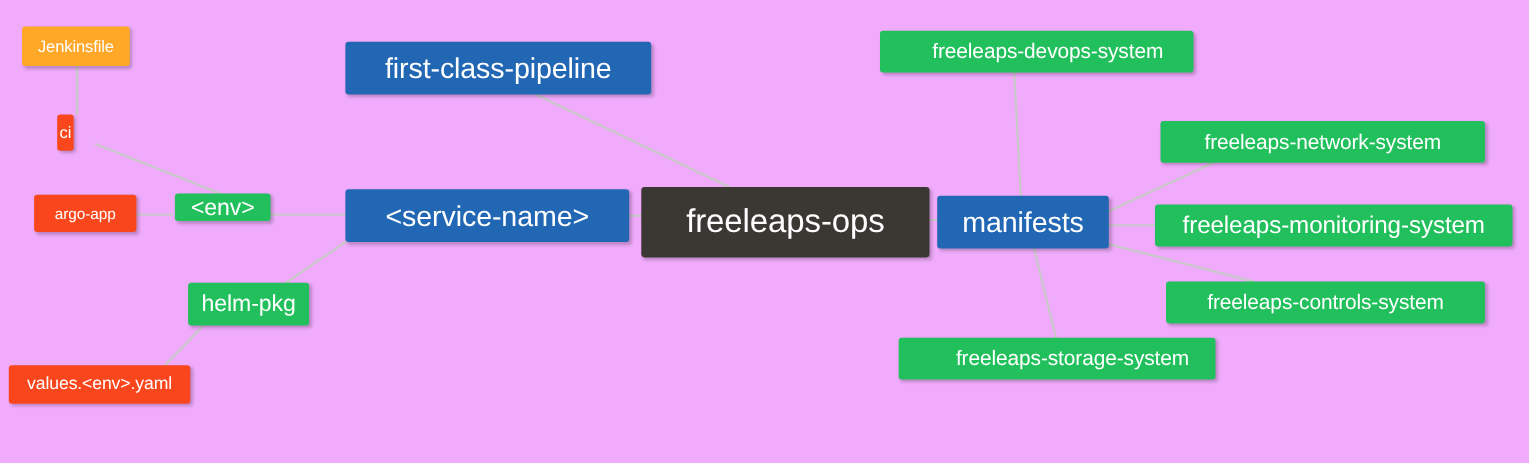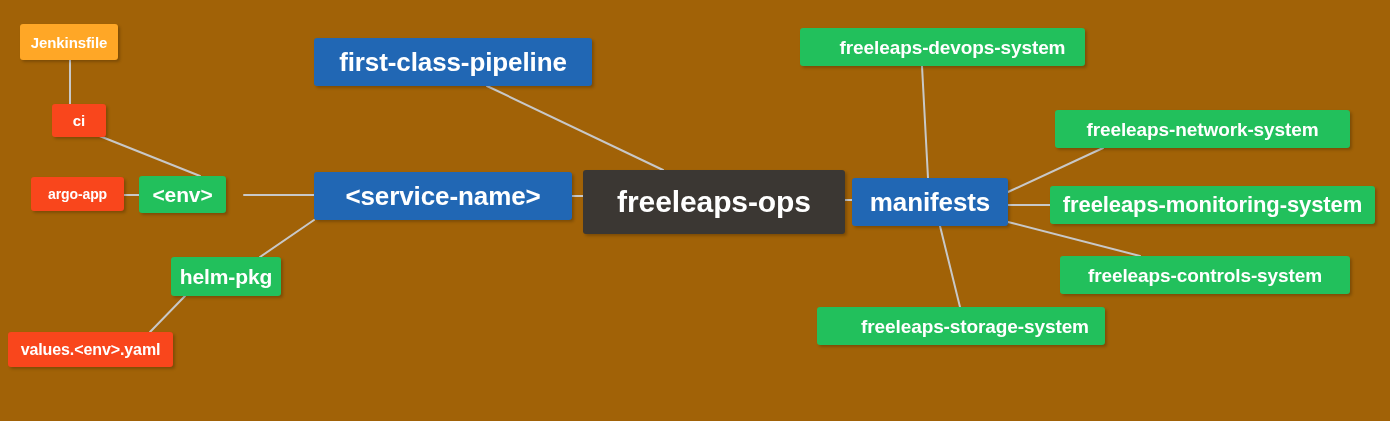--- a/index.html
+++ b/index.html
@@ -7,23 +7,22 @@
     padding: 0;
     background: #ffffff;
   }
   body {
     font-family: "Liberation Sans", sans-serif;
   }
   #canvas {
     position: relative;
     width: 1390px;
     height: 421px;
-    background: #a16207;
+    background: #f0abfc;
     overflow: hidden;
-    font-weight: bold;
   }
   #edges {
     position: absolute;
     left: 0;
     top: 0;
     width: 1390px;
     height: 421px;
     pointer-events: none;
   }
   .node {
@@ -61,23 +60,23 @@
       <line x1="487" y1="86" x2="663" y2="170" stroke="#c8c8c8" stroke-width="2" stroke-linecap="round"></line>
       <line x1="845" y1="200" x2="852" y2="200" stroke="#c8c8c8" stroke-width="2" stroke-linecap="round"></line>
       <line x1="928" y1="178" x2="922" y2="66" stroke="#c8c8c8" stroke-width="2" stroke-linecap="round"></line>
       <line x1="1008" y1="192" x2="1103" y2="148" stroke="#c8c8c8" stroke-width="2" stroke-linecap="round"></line>
       <line x1="1008" y1="205" x2="1050" y2="205" stroke="#c8c8c8" stroke-width="2" stroke-linecap="round"></line>
       <line x1="1008" y1="222" x2="1140" y2="256" stroke="#c8c8c8" stroke-width="2" stroke-linecap="round"></line>
       <line x1="940" y1="226" x2="960" y2="307" stroke="#c8c8c8" stroke-width="2" stroke-linecap="round"></line>
     </svg>
   <div id="node-layer">
       <div class="node n-orange" style="left: 20px; top: 24px; width: 98px; height: 36px; font-size: 15px;">Jenkinsfile</div>
-      <div class="node n-red" style="left: 52px; top: 104px; width: 54px; height: 33px; font-size: 15px;">ci</div>
+      <div class="node n-red" style="left: 52px; top: 104px; width: 15px; height: 33px; font-size: 15px;">ci</div>
       <div class="node n-red" style="left: 31px; top: 177px; width: 93px; height: 34px; font-size: 14px;">argo-app</div>
-      <div class="node n-green" style="left: 139px; top: 176px; width: 87px; height: 37px; font-size: 21px;">&lt;env&gt;</div>
+      <div class="node n-green" style="left: 159px; top: 176px; width: 87px; height: 25px; font-size: 21px;">&lt;env&gt;</div>
       <div class="node n-green" style="left: 150px; top: 257px; width: 110px; height: 39px; font-size: 21px; margin-left: 21px;">helm-pkg</div>
       <div class="node n-red" style="left: 8px; top: 332px; width: 165px; height: 35px; font-size: 16px;">values.&lt;env&gt;.yaml</div>
       <div class="node n-blue" style="left: 314px; top: 38px; width: 278px; height: 48px; font-size: 26px;">first-class-pipeline</div>
       <div class="node n-blue" style="left: 314px; top: 172px; width: 258px; height: 48px; font-size: 26px;">&lt;service-name&gt;</div>
       <div class="node n-root" style="left: 583px; top: 170px; width: 262px; height: 64px; font-size: 30px;">freeleaps-ops</div>
       <div class="node n-blue" style="left: 852px; top: 178px; width: 156px; height: 48px; font-size: 26px;">manifests</div>
       <div class="node n-green" style="left: 800px; top: 28px; width: 285px; height: 38px; font-size: 19px; padding-left: 20px;">freeleaps-devops-system</div>
       <div class="node n-green" style="left: 1055px; top: 110px; width: 295px; height: 38px; font-size: 19px;">freeleaps-network-system</div>
       <div class="node n-green" style="left: 1050px; top: 186px; width: 325px; height: 38px; font-size: 22px;">freeleaps-monitoring-system</div>
       <div class="node n-green" style="left: 1060px; top: 256px; width: 290px; height: 38px; font-size: 19px; text-align: right;">freeleaps-controls-system</div>

